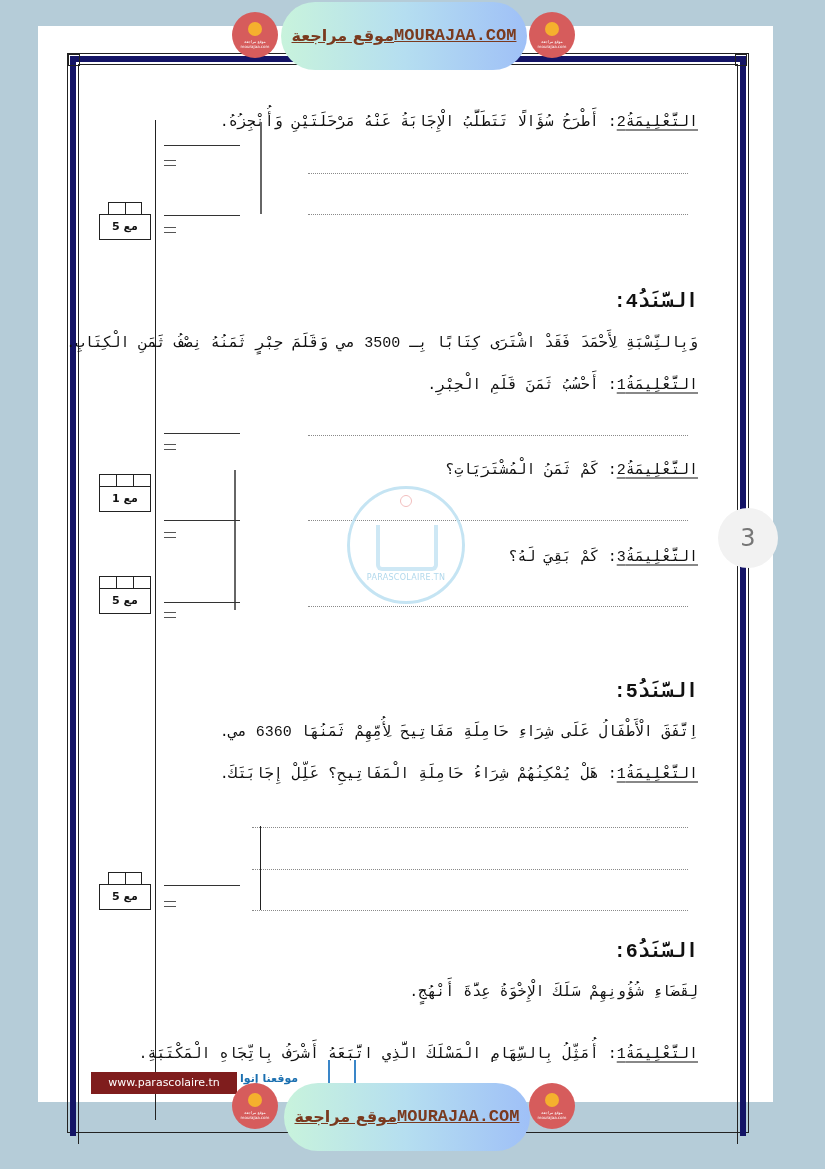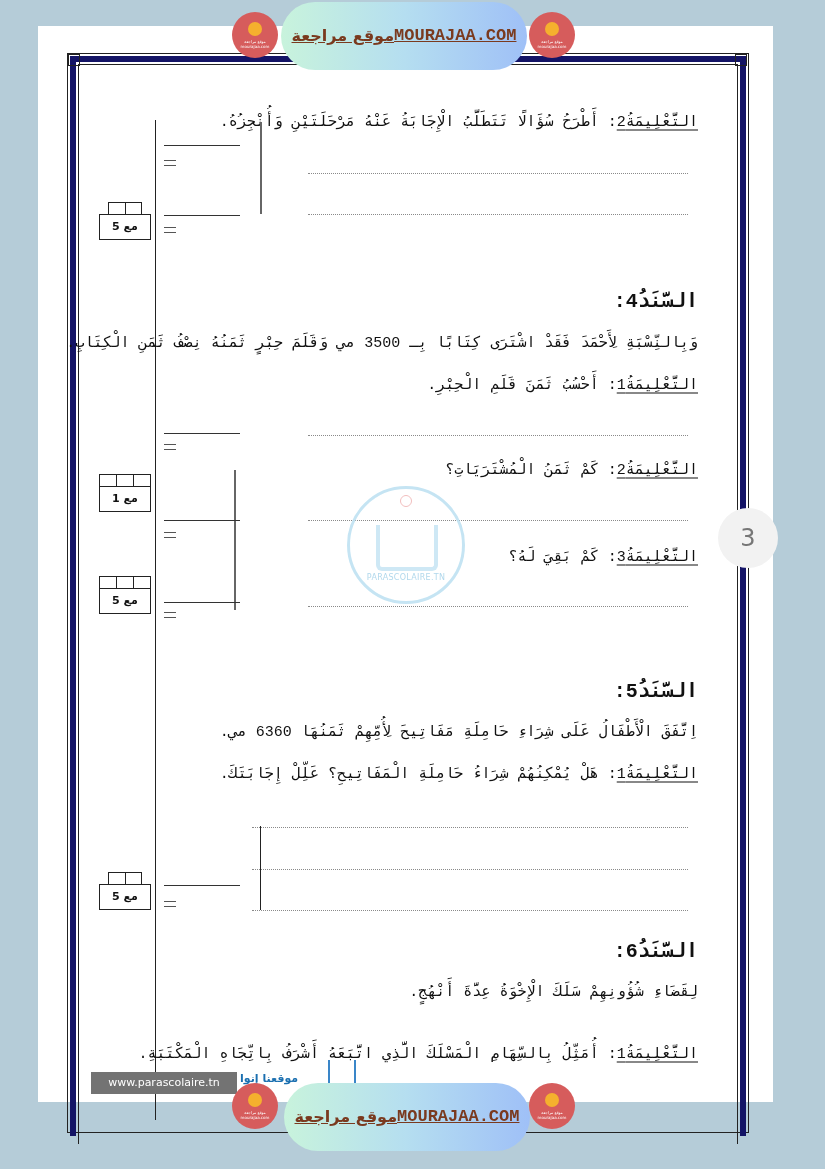--- a/index.html
+++ b/index.html
@@ -78,21 +78,21 @@
       position: absolute; left: 26px; top: 36px; width: 62px; height: 46px;
       border: 4px solid #c9e6f4; border-top: none; border-radius: 0 0 6px 6px;
     }
     .watermark .wm-text {
       position: absolute; left: 0; width: 112px; top: 84px; text-align: center; font-size: 8px; color: #a9d4ea; letter-spacing: 0.3px;
     }
     .watermark .wm-flag {
       position: absolute; left: 50px; top: 6px; width: 12px; height: 12px; border-radius: 50%; border: 1.5px solid #f0b7b7;
     }
     .footer-url {
-      position: absolute; left: 91px; top: 1072px; width: 146px; height: 22px; background: #737373; color: #fff;
+      position: absolute; left: 91px; top: 1072px; width: 146px; height: 22px; background: #7f1d1d; color: #fff;
       font-size: 11px; line-height: 22px; text-align: center;
     }
     .footer-brand {
       position: absolute; left: 240px; top: 1072px; font-size: 11px; font-weight: bold; color: #1a6fb0; direction: rtl;
     }
     .footer-logo {
       position: absolute; left: 328px; top: 1060px; width: 28px; height: 26px; border: 2px solid #3a86c8; border-top: none;
     }
   </style>
 </head>

